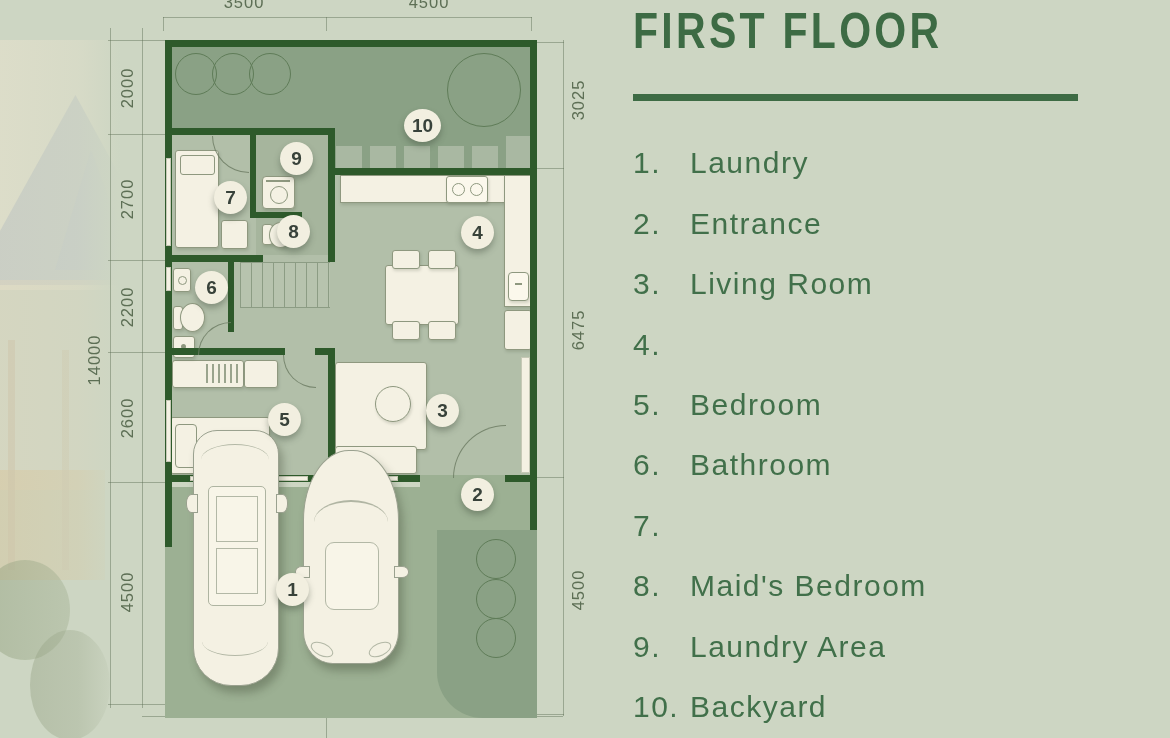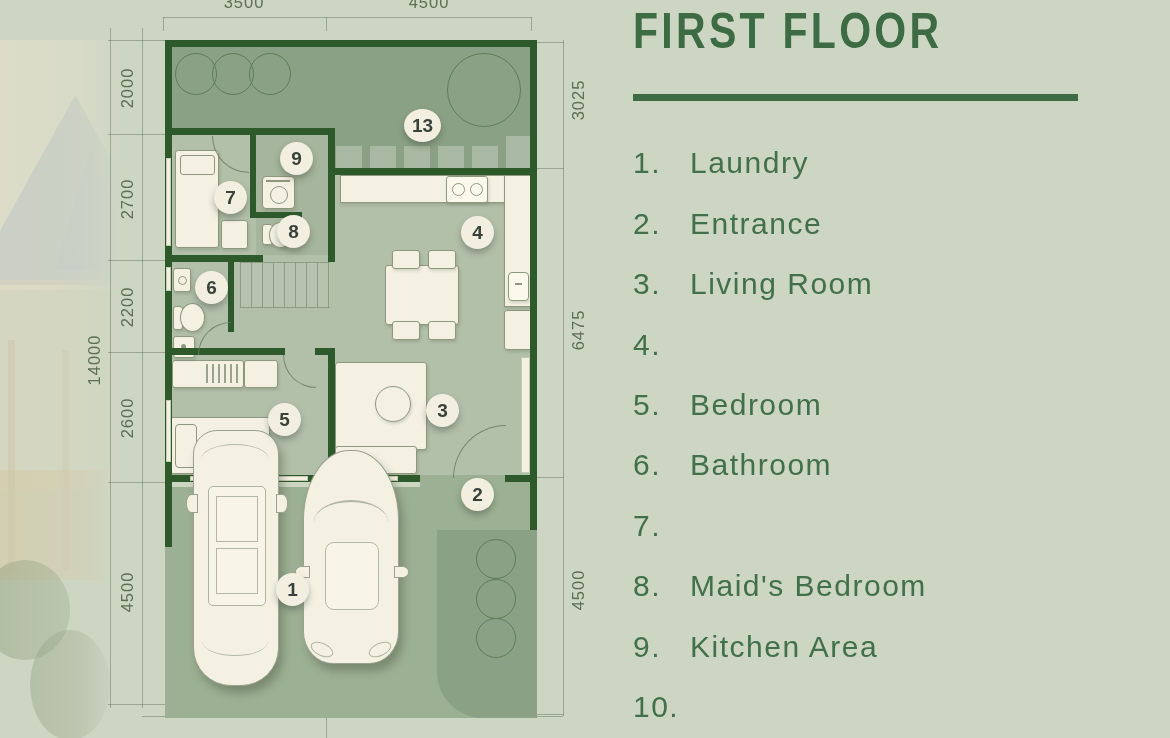--- a/index.html
+++ b/index.html
@@ -219,21 +219,21 @@
 
   <div class="badge" style="left:276px;top:573px;">1</div>
   <div class="badge" style="left:461px;top:478px;">2</div>
   <div class="badge" style="left:426px;top:394px;">3</div>
   <div class="badge" style="left:461px;top:216px;">4</div>
   <div class="badge" style="left:268px;top:403px;">5</div>
   <div class="badge" style="left:195px;top:271px;">6</div>
   <div class="badge" style="left:214px;top:181px;">7</div>
   <div class="badge" style="left:277px;top:215px;">8</div>
   <div class="badge" style="left:280px;top:142px;">9</div>
-  <div class="badge wide" style="left:404px;top:109px;">13</div>
+  <div class="badge wide" style="left:404px;top:109px;">10</div>
 
   <div class="legend">
     <h1>FIRST FLOOR</h1>
     <div class="rule"></div>
     <ol>
       <li class="row">
         <span class="n">1.</span>
         <span class="t">Laundry</span>
       </li>
       <li class="row">
@@ -257,21 +257,22 @@
       </li>
       <li class="row">
         <span class="n">7.</span>
       </li>
       <li class="row">
         <span class="n">8.</span>
         <span class="t">Maid's Bedroom</span>
       </li>
       <li class="row">
         <span class="n">9.</span>
-        <span class="t">Kitchen Area</span>
+        <span class="t">Laundry Area</span>
       </li>
       <li class="row">
         <span class="n">10.</span>
+        <span class="t">Backyard</span>
       </li>
     </ol>
   </div>
 
 </div>
 
 </body></html>

